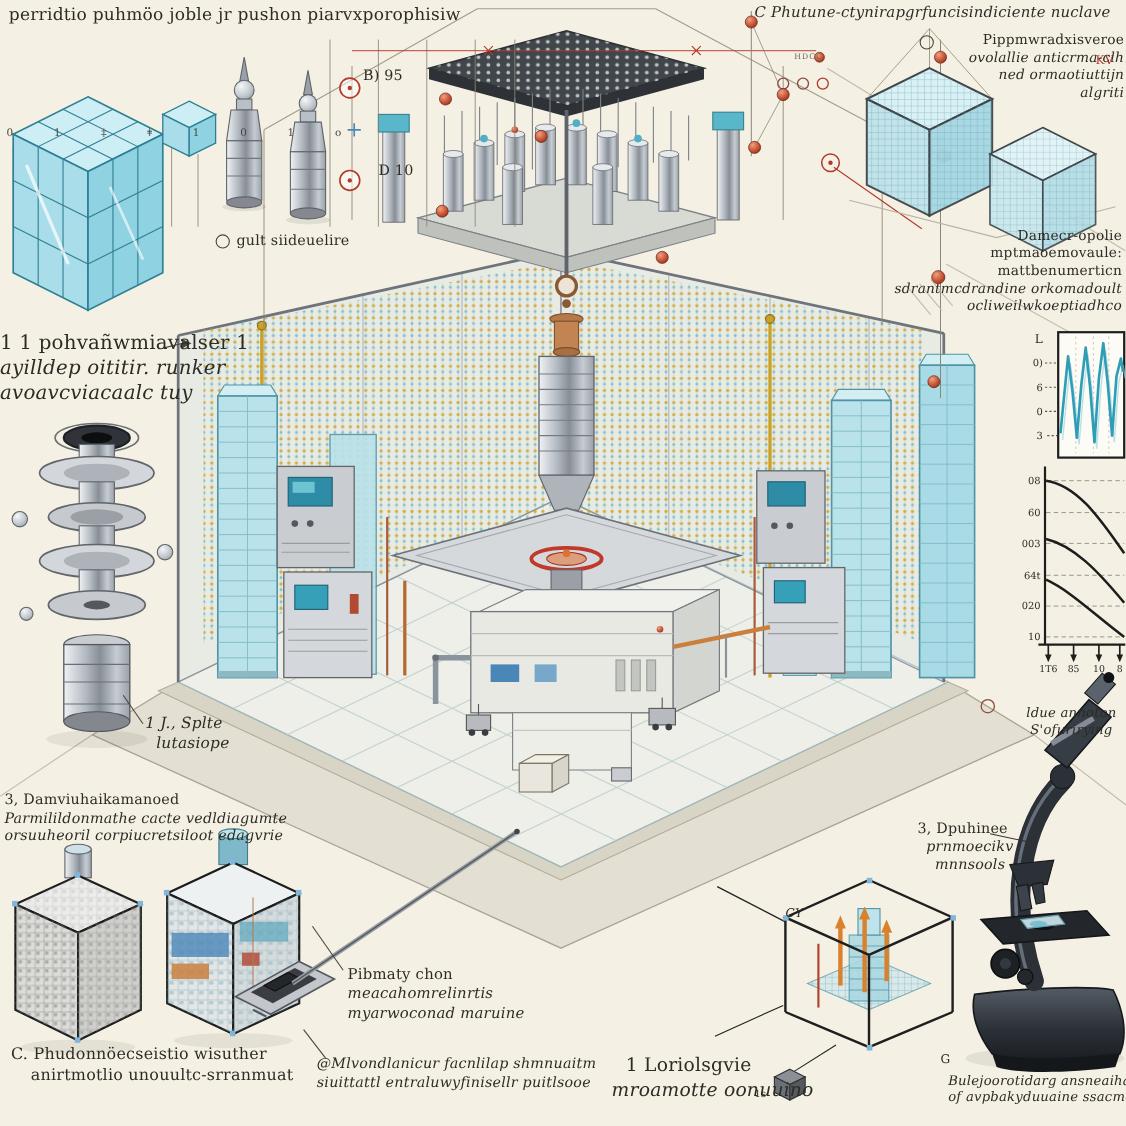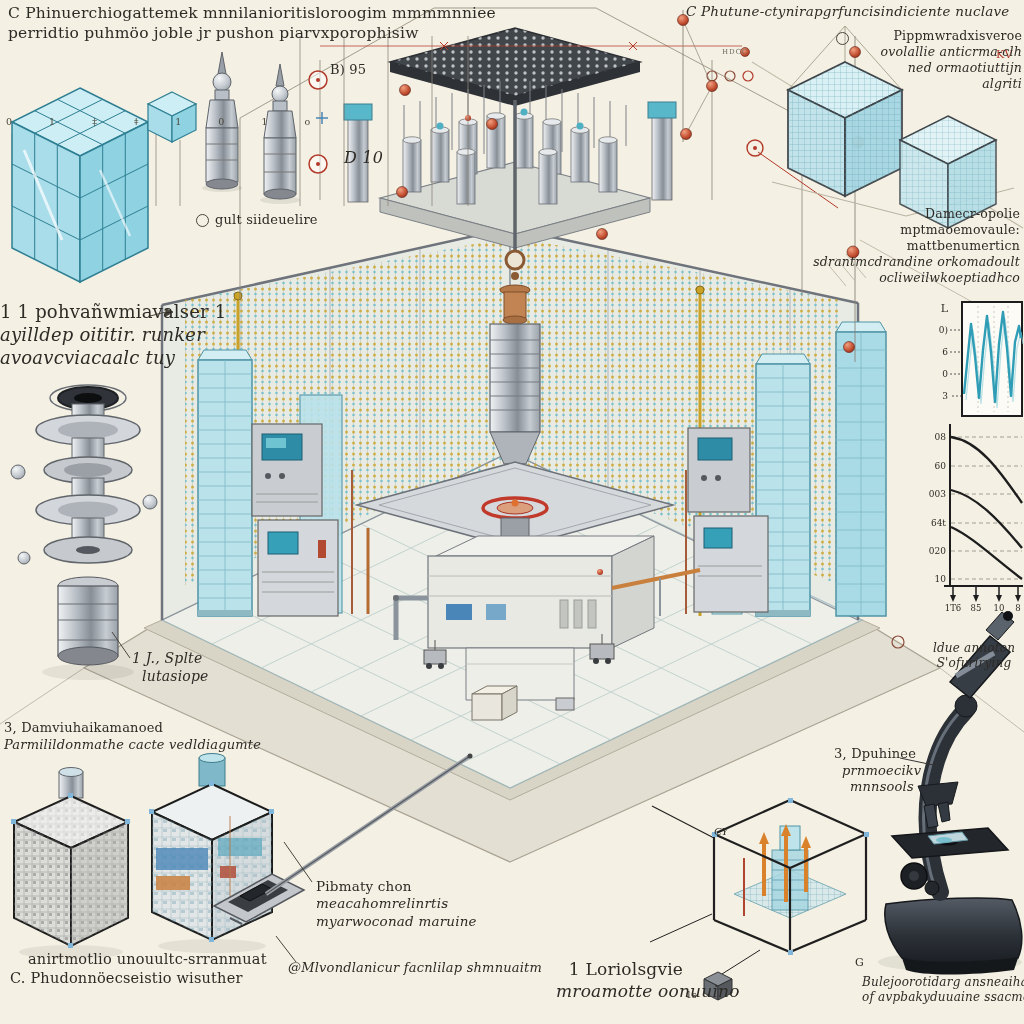--- a/index.html
+++ b/index.html
@@ -694,54 +694,54 @@
 
   <g stroke="#4a463c" stroke-width="1">
     <line x1="150" y1="316" x2="166" y2="312"></line>
     <polygon points="166,309 173,312 166,316" fill="#4a463c"></polygon>
     <line x1="312" y1="882" x2="284" y2="842"></line>
     <line x1="296" y1="962" x2="276" y2="936"></line>
   </g>
 </svg>
 
 <div class="ann" style="left:8px;top:4px;width:620px;font-size:15.5px;">
-  <div>C Phinuerchiogattemek mnnilanioritisloroogim mmmmnniee</div>
   <div>perridtio puhmöo joble jr pushon piarvxporophisiw</div>
 </div>
 
 <div class="ann" style="left:6px;top:116px;font-size:9.5px;letter-spacing:17px;color:#4a463c;">0 1 ‡ ǂ 1 0 1 o</div>
 
 <div class="ann" style="left:196px;top:212px;font-size:13px;">
   <span class="bullet"></span><span>gult siideuelire</span>
 </div>
 
 <div class="ann" style="left:330px;top:62px;font-size:13px;">B) 95</div>
-<div class="ann" style="left:344px;top:148px;font-size:16px;font-style:italic;">D 10</div>
+<div class="ann" style="left:344px;top:148px;font-size:13px;">D 10</div>
 <div class="ann" style="left:722px;top:48px;font-size:7px;letter-spacing:1px;color:#6f6b60;">HDCC</div>
 <div class="ann red" style="left:996px;top:48px;font-size:11px;">KV</div>
 
 <div class="ann" style="left:0;top:300px;width:175px;font-size:18px;">
   <div>1 1 pohvañwmiavalser 1</div>
   <div class="it">ayilldep oititir. runker</div>
   <div class="it">avoavcviacaalc tuy</div>
 </div>
 
 <div class="ann it" style="left:132px;top:650px;width:100px;font-size:14px;">
   <div>1 J., Splte</div>
   <div style="margin-left:10px;">lutasiope</div>
 </div>
 
 <div class="ann" style="left:4px;top:720px;width:260px;font-size:13px;">
   <div>3, Damviuhaikamanoed</div>
   <div class="it">Parmilildonmathe cacte vedldiagumte</div>
+  <div class="it">orsuuheoril corpiucretsiloot edagvrie</div>
 </div>
 
 <div class="ann" style="left:10px;top:950px;font-size:14.5px;">
+  <div>C. Phudonnöecseistio wisuther</div>
   <div style="margin-left:18px;">anirtmotlio unouultc-srranmuat</div>
-  <div>C. Phudonnöecseistio wisuther</div>
 </div>
 
 <div class="ann it" style="left:686px;top:3px;width:336px;font-size:13.5px;">C Phutune-ctynirapgrfuncisindiciente nuclave</div>
 
 <span class="bullet ann" style="left:836px;top:32px;"></span>
 <div class="ann right" style="left:850px;top:28px;width:172px;font-size:12.5px;">
   <div>Pippmwradxisveroe</div>
   <div class="it">ovolallie anticrma-clh</div>
   <div class="it">ned ormaotiuttijn</div>
   <div class="it">algriti</div>
@@ -761,28 +761,29 @@
 </div>
 
 <div class="ann" style="left:316px;top:878px;width:190px;font-size:13.5px;">
   <div>Pibmaty chon</div>
   <div class="it">meacahomrelinrtis</div>
   <div class="it">myarwoconad maruine</div>
 </div>
 
 <div class="ann it" style="left:288px;top:960px;width:280px;font-size:13px;">
   <div>@Mlvondlanicur facnlilap shmnuaitm</div>
+  <div>siuittattl entraluwyfinisellr puitlsooe</div>
 </div>
 
 <div class="ann center" style="left:556px;top:932px;width:140px;font-size:17px;">
   <div>1 Loriolsgvie</div>
   <div class="it">mroamotte oonuuino</div>
 </div>
 
-<div class="ann it" style="left:714px;top:824px;font-size:11px;font-family:Liberation Serif, serif;">CY</div>
+<div class="ann it" style="left:714px;top:824px;font-size:11px;">CY</div>
 <div class="ann" style="left:855px;top:956px;font-size:11px;">G</div>
 <div class="ann" style="left:686px;top:990px;font-size:9px;">1s</div>
 
 <div class="ann" style="left:834px;top:746px;width:112px;font-size:13px;">
   <div>3, Dpuhinee</div>
   <div class="it" style="margin-left:8px;">prnmoecikv</div>
   <div class="it" style="margin-left:16px;">mnnsools</div>
 </div>
 
 <div class="ann it" style="left:862px;top:975px;width:162px;font-size:12px;">

